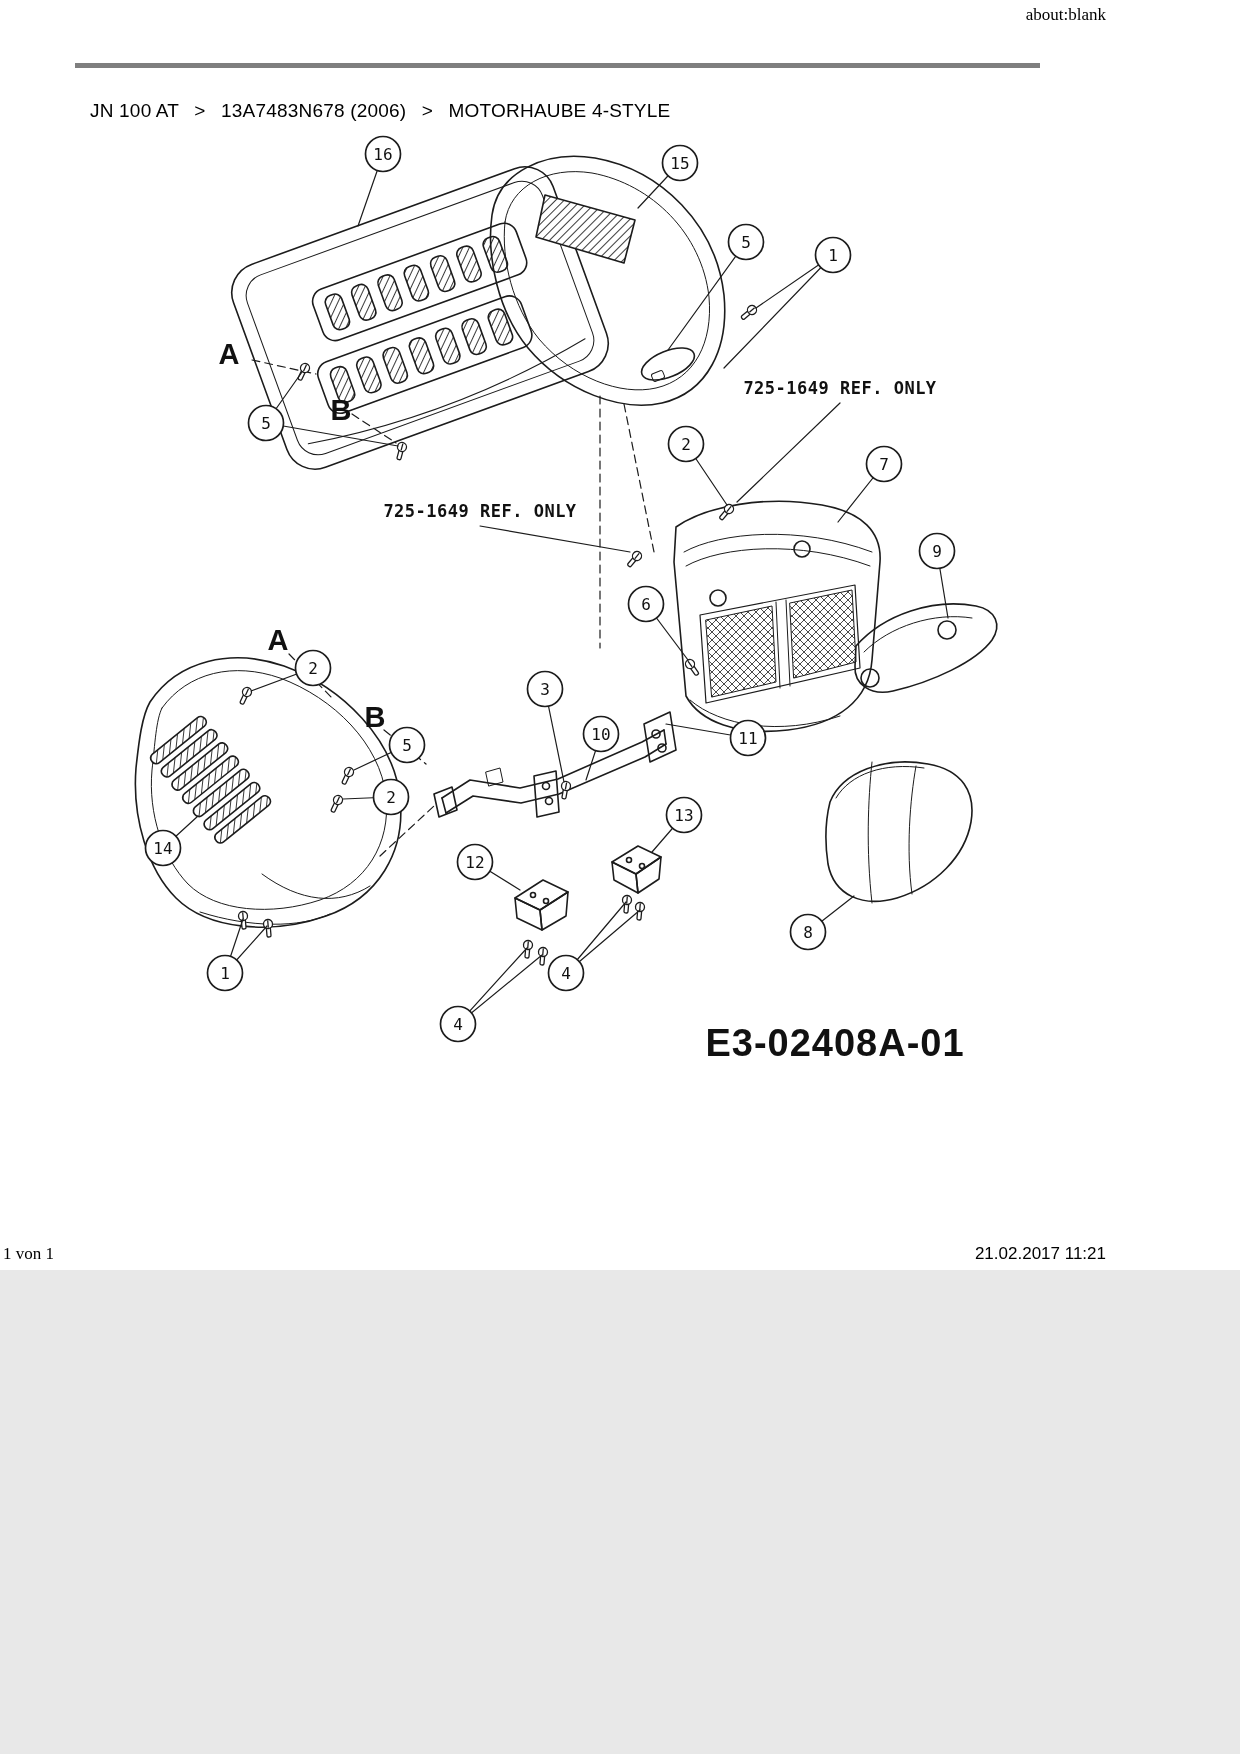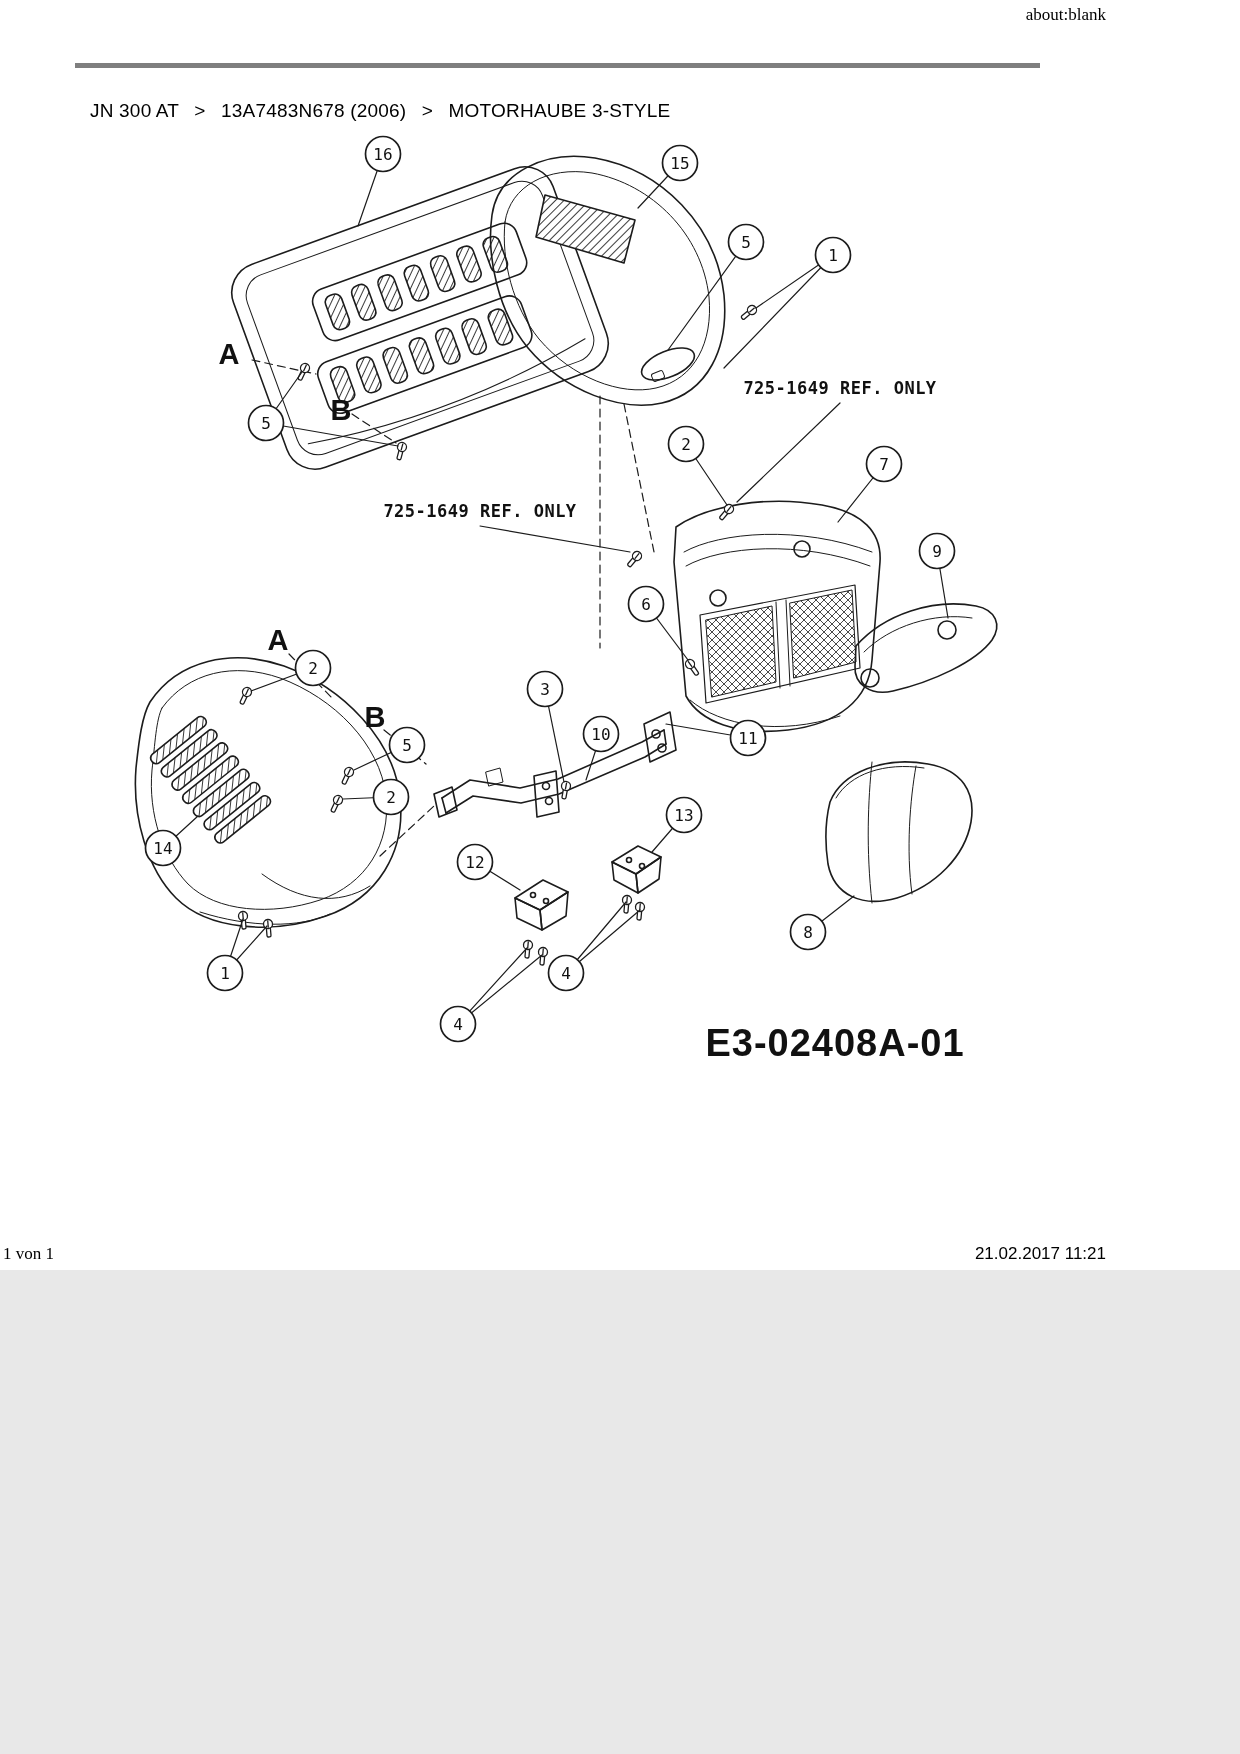--- a/index.html
+++ b/index.html
@@ -45,25 +45,25 @@
 </style>
 </head>
 <body>
 
 <div class="page">
 
   <div class="header-url">about:blank</div>
   <div class="header-rule"></div>
 
   <div class="breadcrumb">
-    <span>JN 300 AT</span>
+    <span>JN 100 AT</span>
     <span class="sep">&gt;</span>
     <span>13A7483N678 (2006)</span>
     <span class="sep">&gt;</span>
-    <span>MOTORHAUBE 3-STYLE</span>
+    <span>MOTORHAUBE 4-STYLE</span>
   </div>
 
   <svg id="diagram-svg" class="diagram-svg" width="1240" height="1754" viewBox="0 0 1240 1754">
     <defs>
       <pattern id="hatch" patternUnits="userSpaceOnUse" width="6" height="6" patternTransform="rotate(45)">
         <rect width="6" height="6" fill="#ffffff"></rect>
         <line x1="0" y1="0" x2="0" y2="6" stroke="#3a3a3a" stroke-width="2"></line>
       </pattern>
       <pattern id="cross" patternUnits="userSpaceOnUse" width="8" height="8">
         <rect width="8" height="8" fill="#ffffff"></rect>

